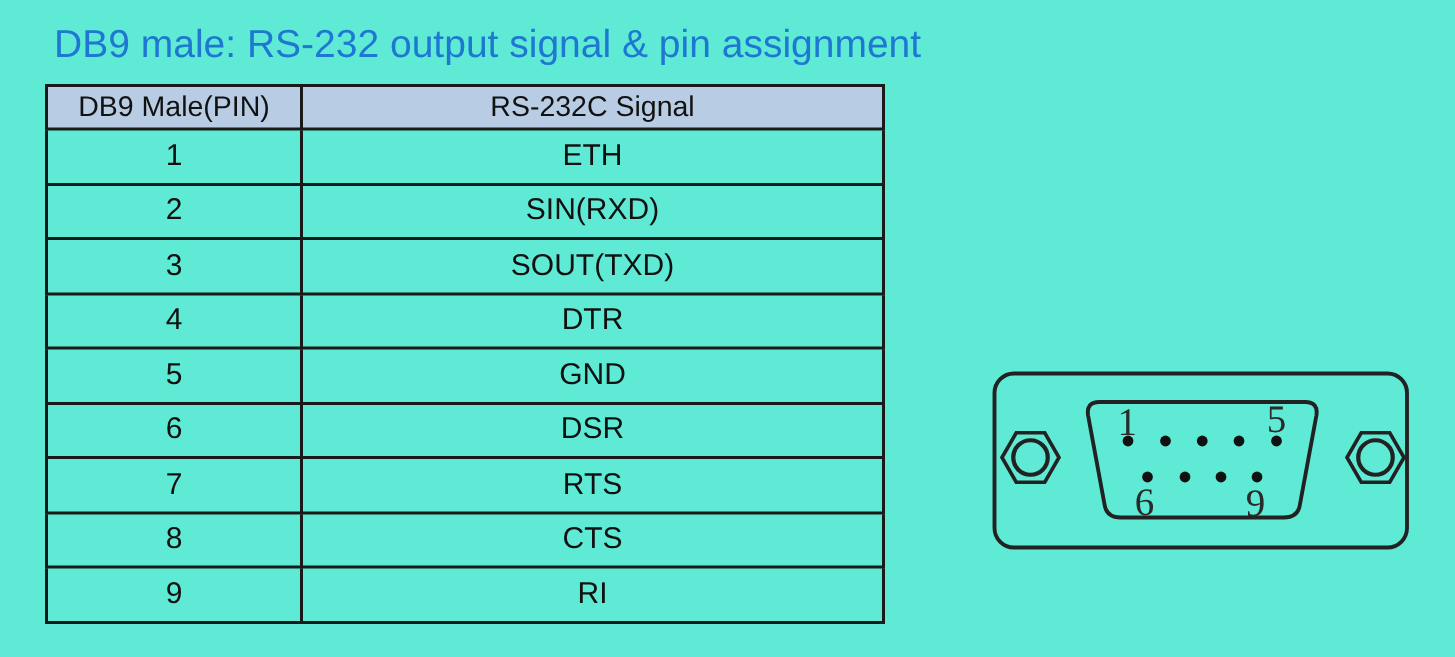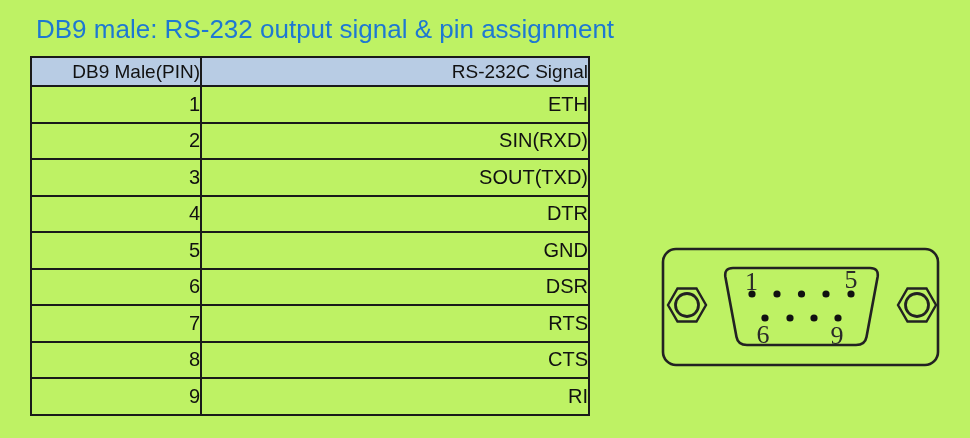--- a/index.html
+++ b/index.html
@@ -4,21 +4,21 @@
 <style>
   html, body {
     margin: 0;
     padding: 0;
     background: #ffffff;
   }
   .page {
     position: relative;
     width: 970px;
     height: 438px;
-    background: #bef264;
+    background: #5eead4;
     font-family: "Liberation Sans", sans-serif;
     overflow: hidden;
   }
   .title {
     position: absolute;
     left: 36px;
     top: 14px;
     font-size: 26px;
     line-height: 30px;
     color: var(--title-color, #1e78d2);
@@ -28,21 +28,21 @@
     position: absolute;
     left: 30px;
     top: 56px;
     width: 558px;
     border-collapse: collapse;
     table-layout: fixed;
   }
   table.pintable th,
   table.pintable td {
     border: 2px solid #1a1a1a;
-    text-align: right;
+    text-align: center;
     vertical-align: middle;
     padding: 0;
     font-weight: normal;
     color: #111111;
     overflow: hidden;
   }
   table.pintable th {
     height: 27px;
     background: var(--header-bg, #b8cce4);
     font-size: 19px;

